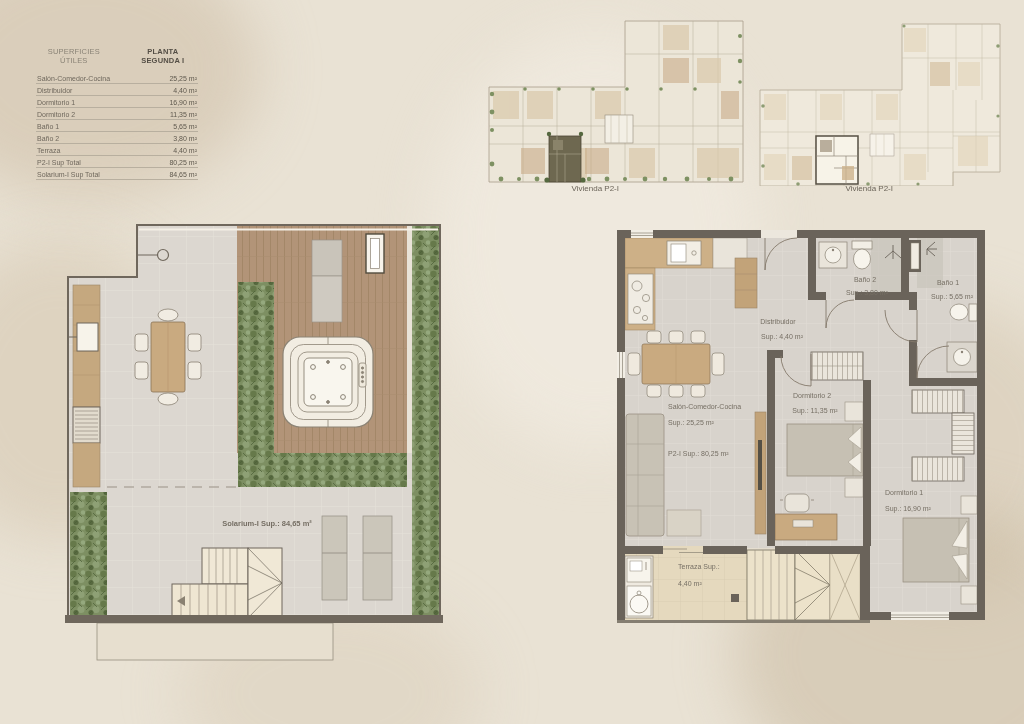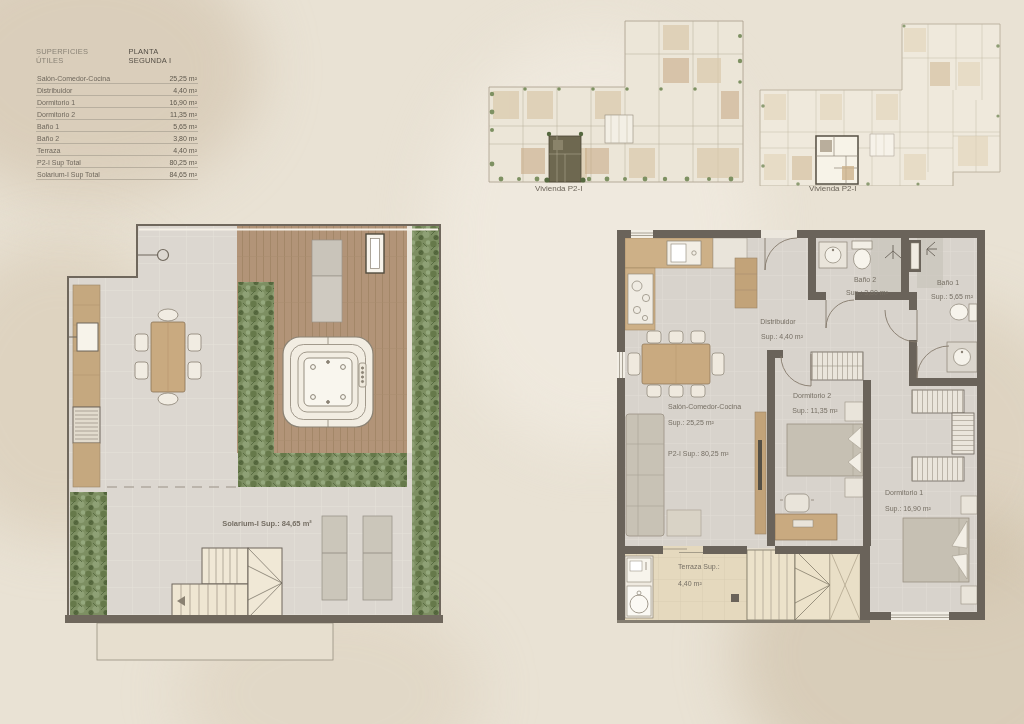--- a/index.html
+++ b/index.html
@@ -8,33 +8,33 @@
   .blob{position:absolute;border-radius:50%;filter:blur(28px);pointer-events:none;}
   .b1{left:-80px;top:-60px;width:340px;height:260px;background:rgba(205,190,165,.55);}
   .b2{left:-70px;top:240px;width:260px;height:300px;background:rgba(208,193,168,.45);}
   .b3{right:-60px;top:300px;width:280px;height:300px;background:rgba(206,191,166,.40);}
   .b4{right:-90px;bottom:-80px;width:380px;height:300px;background:rgba(200,184,158,.50);}
   .b5{left:180px;bottom:-70px;width:300px;height:200px;background:rgba(212,198,174,.35);}
   .b6{left:430px;top:30px;width:330px;height:420px;background:rgba(244,239,229,.55);}
 
   
   .area-table{position:absolute;left:36px;top:47px;width:162px;}
-  .t-title{display:flex;justify-content:space-between;align-items:baseline;font-size:7.5px;letter-spacing:.2px;margin-bottom:7px;}
+  .t-title{display:flex;justify-content:space-between;align-items:baseline;font-size:7.5px;letter-spacing:.2px;margin-bottom:7px;text-align:center;}
   .t-title-left{color:#8a8376;}
-  .t-title-right{color:#544e45;font-weight:normal;padding-left:16px;}
+  .t-title-right{color:#544e45;font-weight:bold;padding-left:16px;}
   .t-row{display:flex;justify-content:space-between;border-bottom:1px solid #b8af9f;padding:2.5px 1px 1.5px 1px;font-size:7px;}
   .t-label{color:#6e675c;}
   .t-value{color:#5f594e;}
 
   .plan-wrap{position:absolute;}
   .plan-wrap svg{display:block;width:100%;height:100%;}
   .plabel{font-family:"Liberation Sans",sans-serif;font-size:7px;fill:#766f64;}
   .plabel-lg{font-family:"Liberation Sans",sans-serif;font-size:7.5px;fill:#766f64;}
 
-  .ov-caption{position:absolute;width:84px;text-align:left;font-size:8px;color:#6b6459;}
+  .ov-caption{position:absolute;width:84px;text-align:right;font-size:8px;color:#6b6459;}
   .cap-a{left:535px;top:184px;}
   .cap-b{left:809px;top:184px;}
 </style>
 </head>
 <body>
 
 <div class="page">
   <div class="blob b1"></div>
   <div class="blob b2"></div>
   <div class="blob b3"></div>

